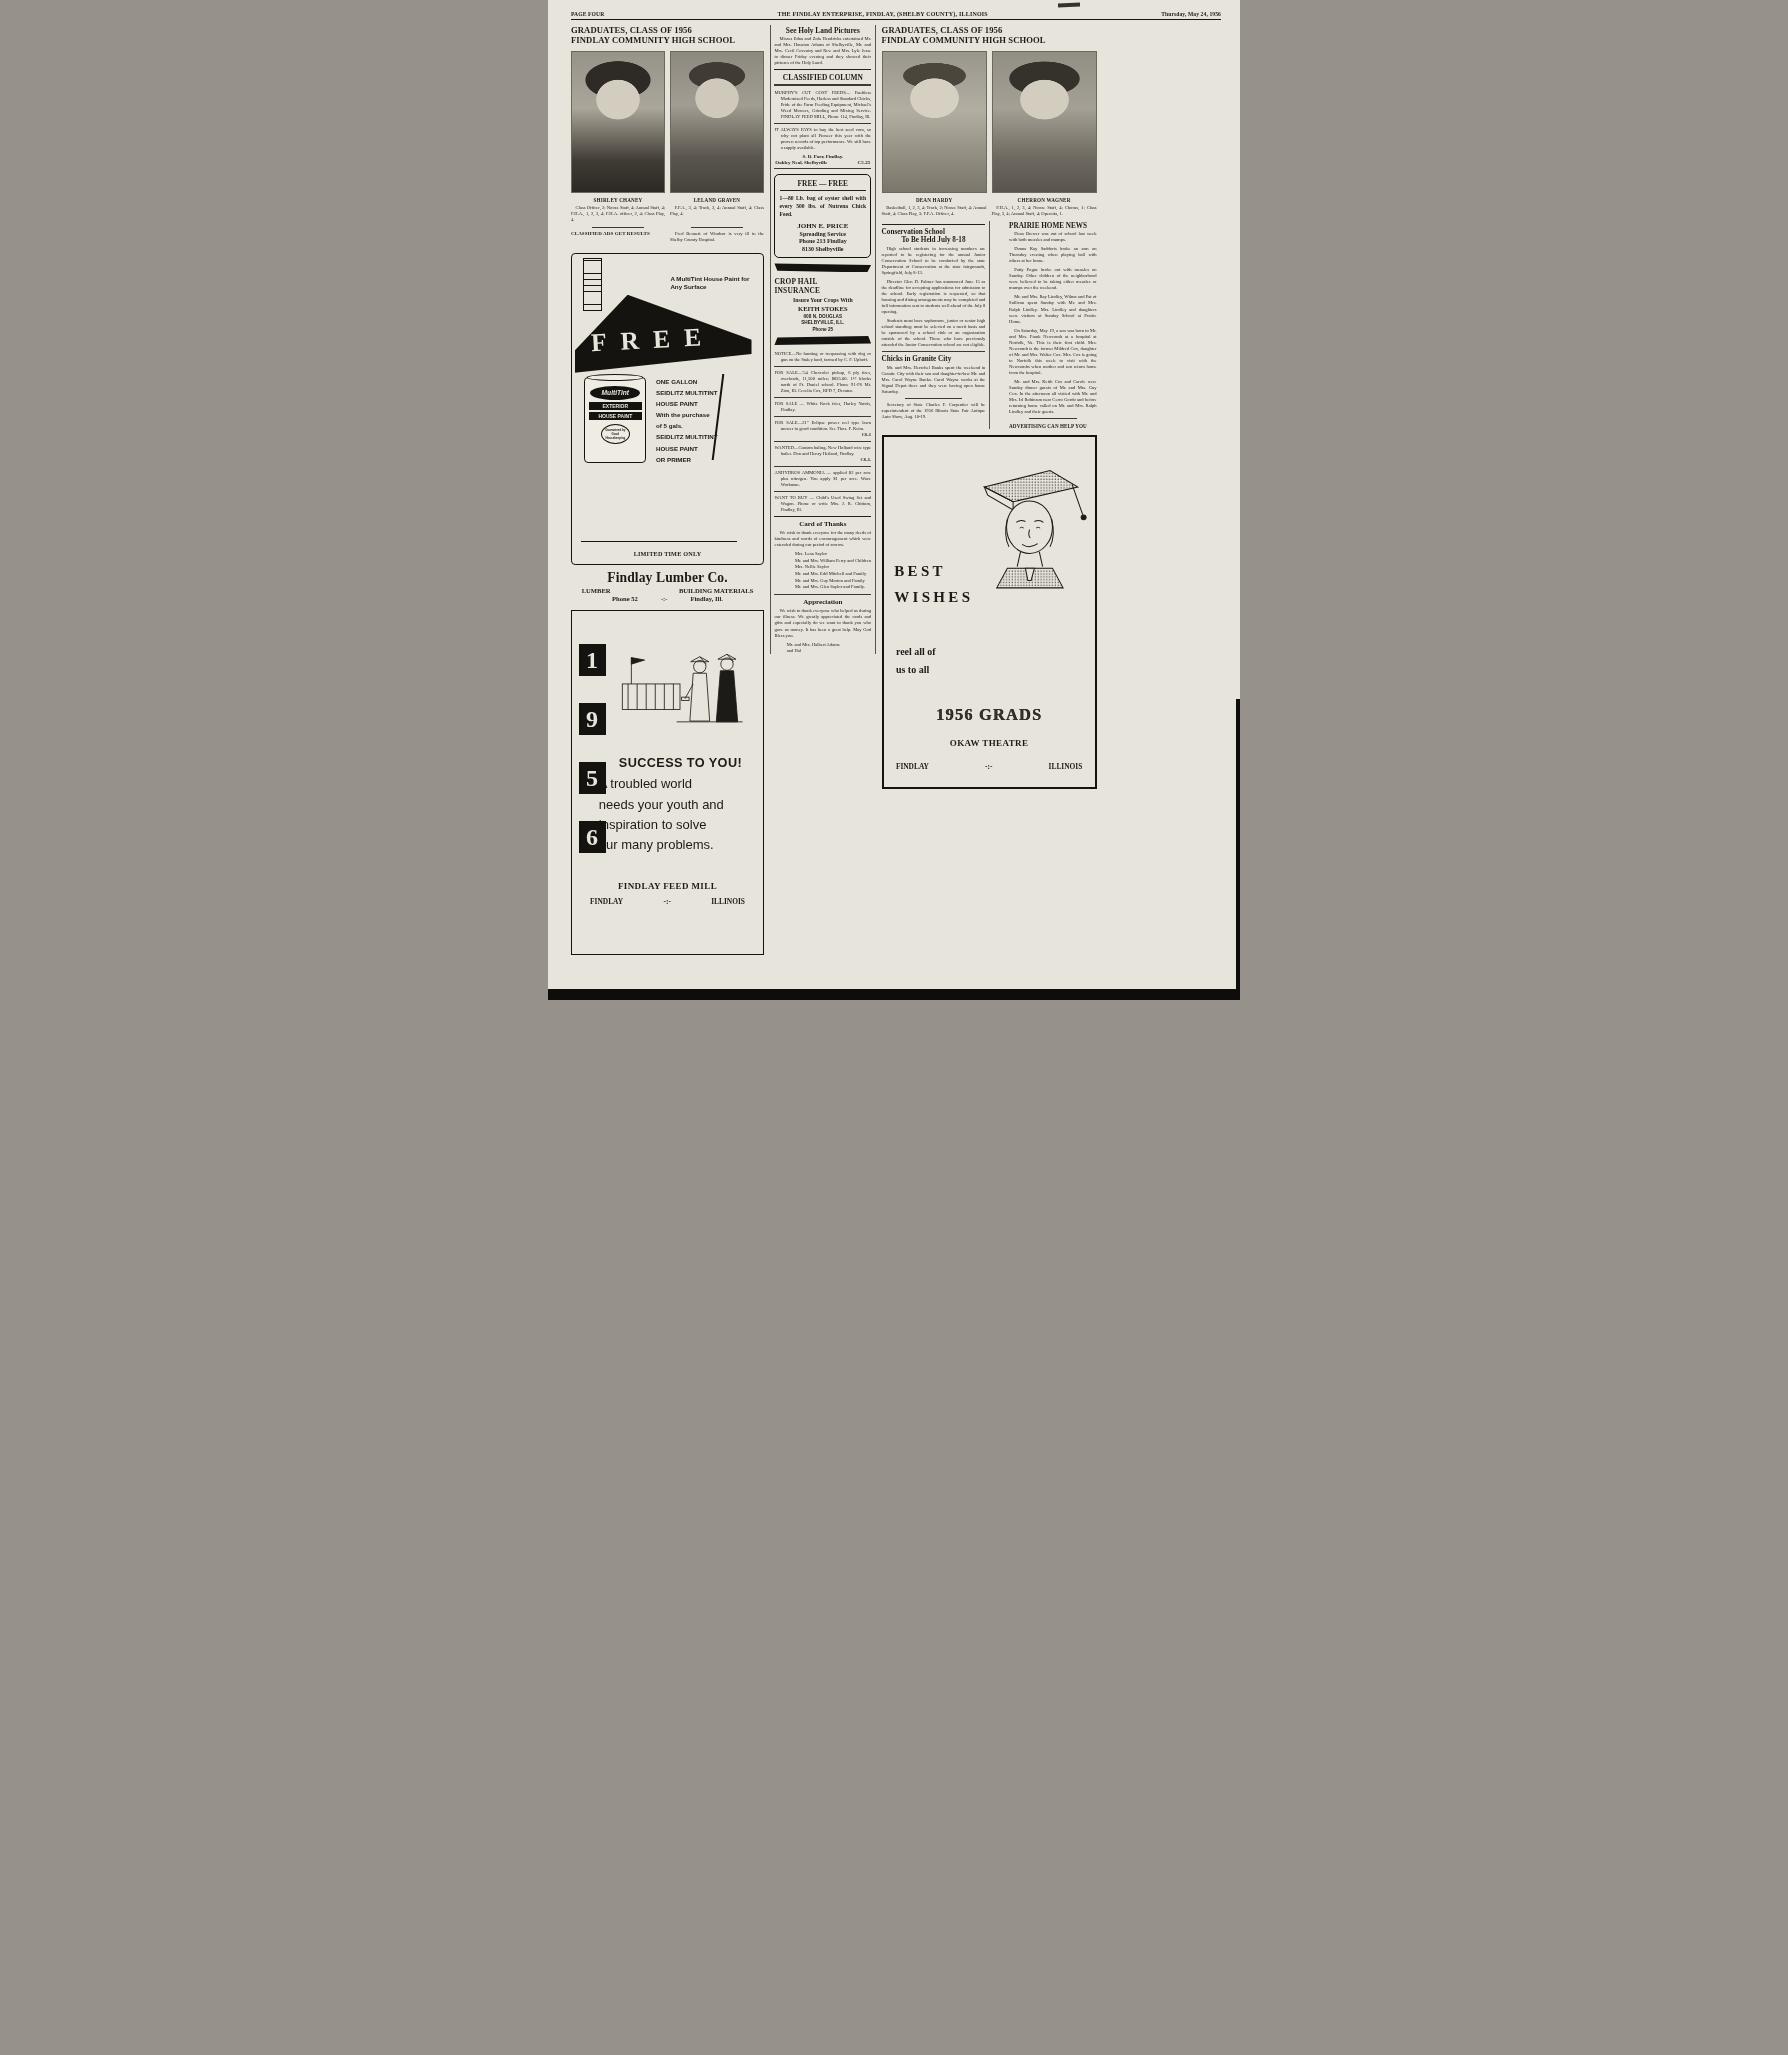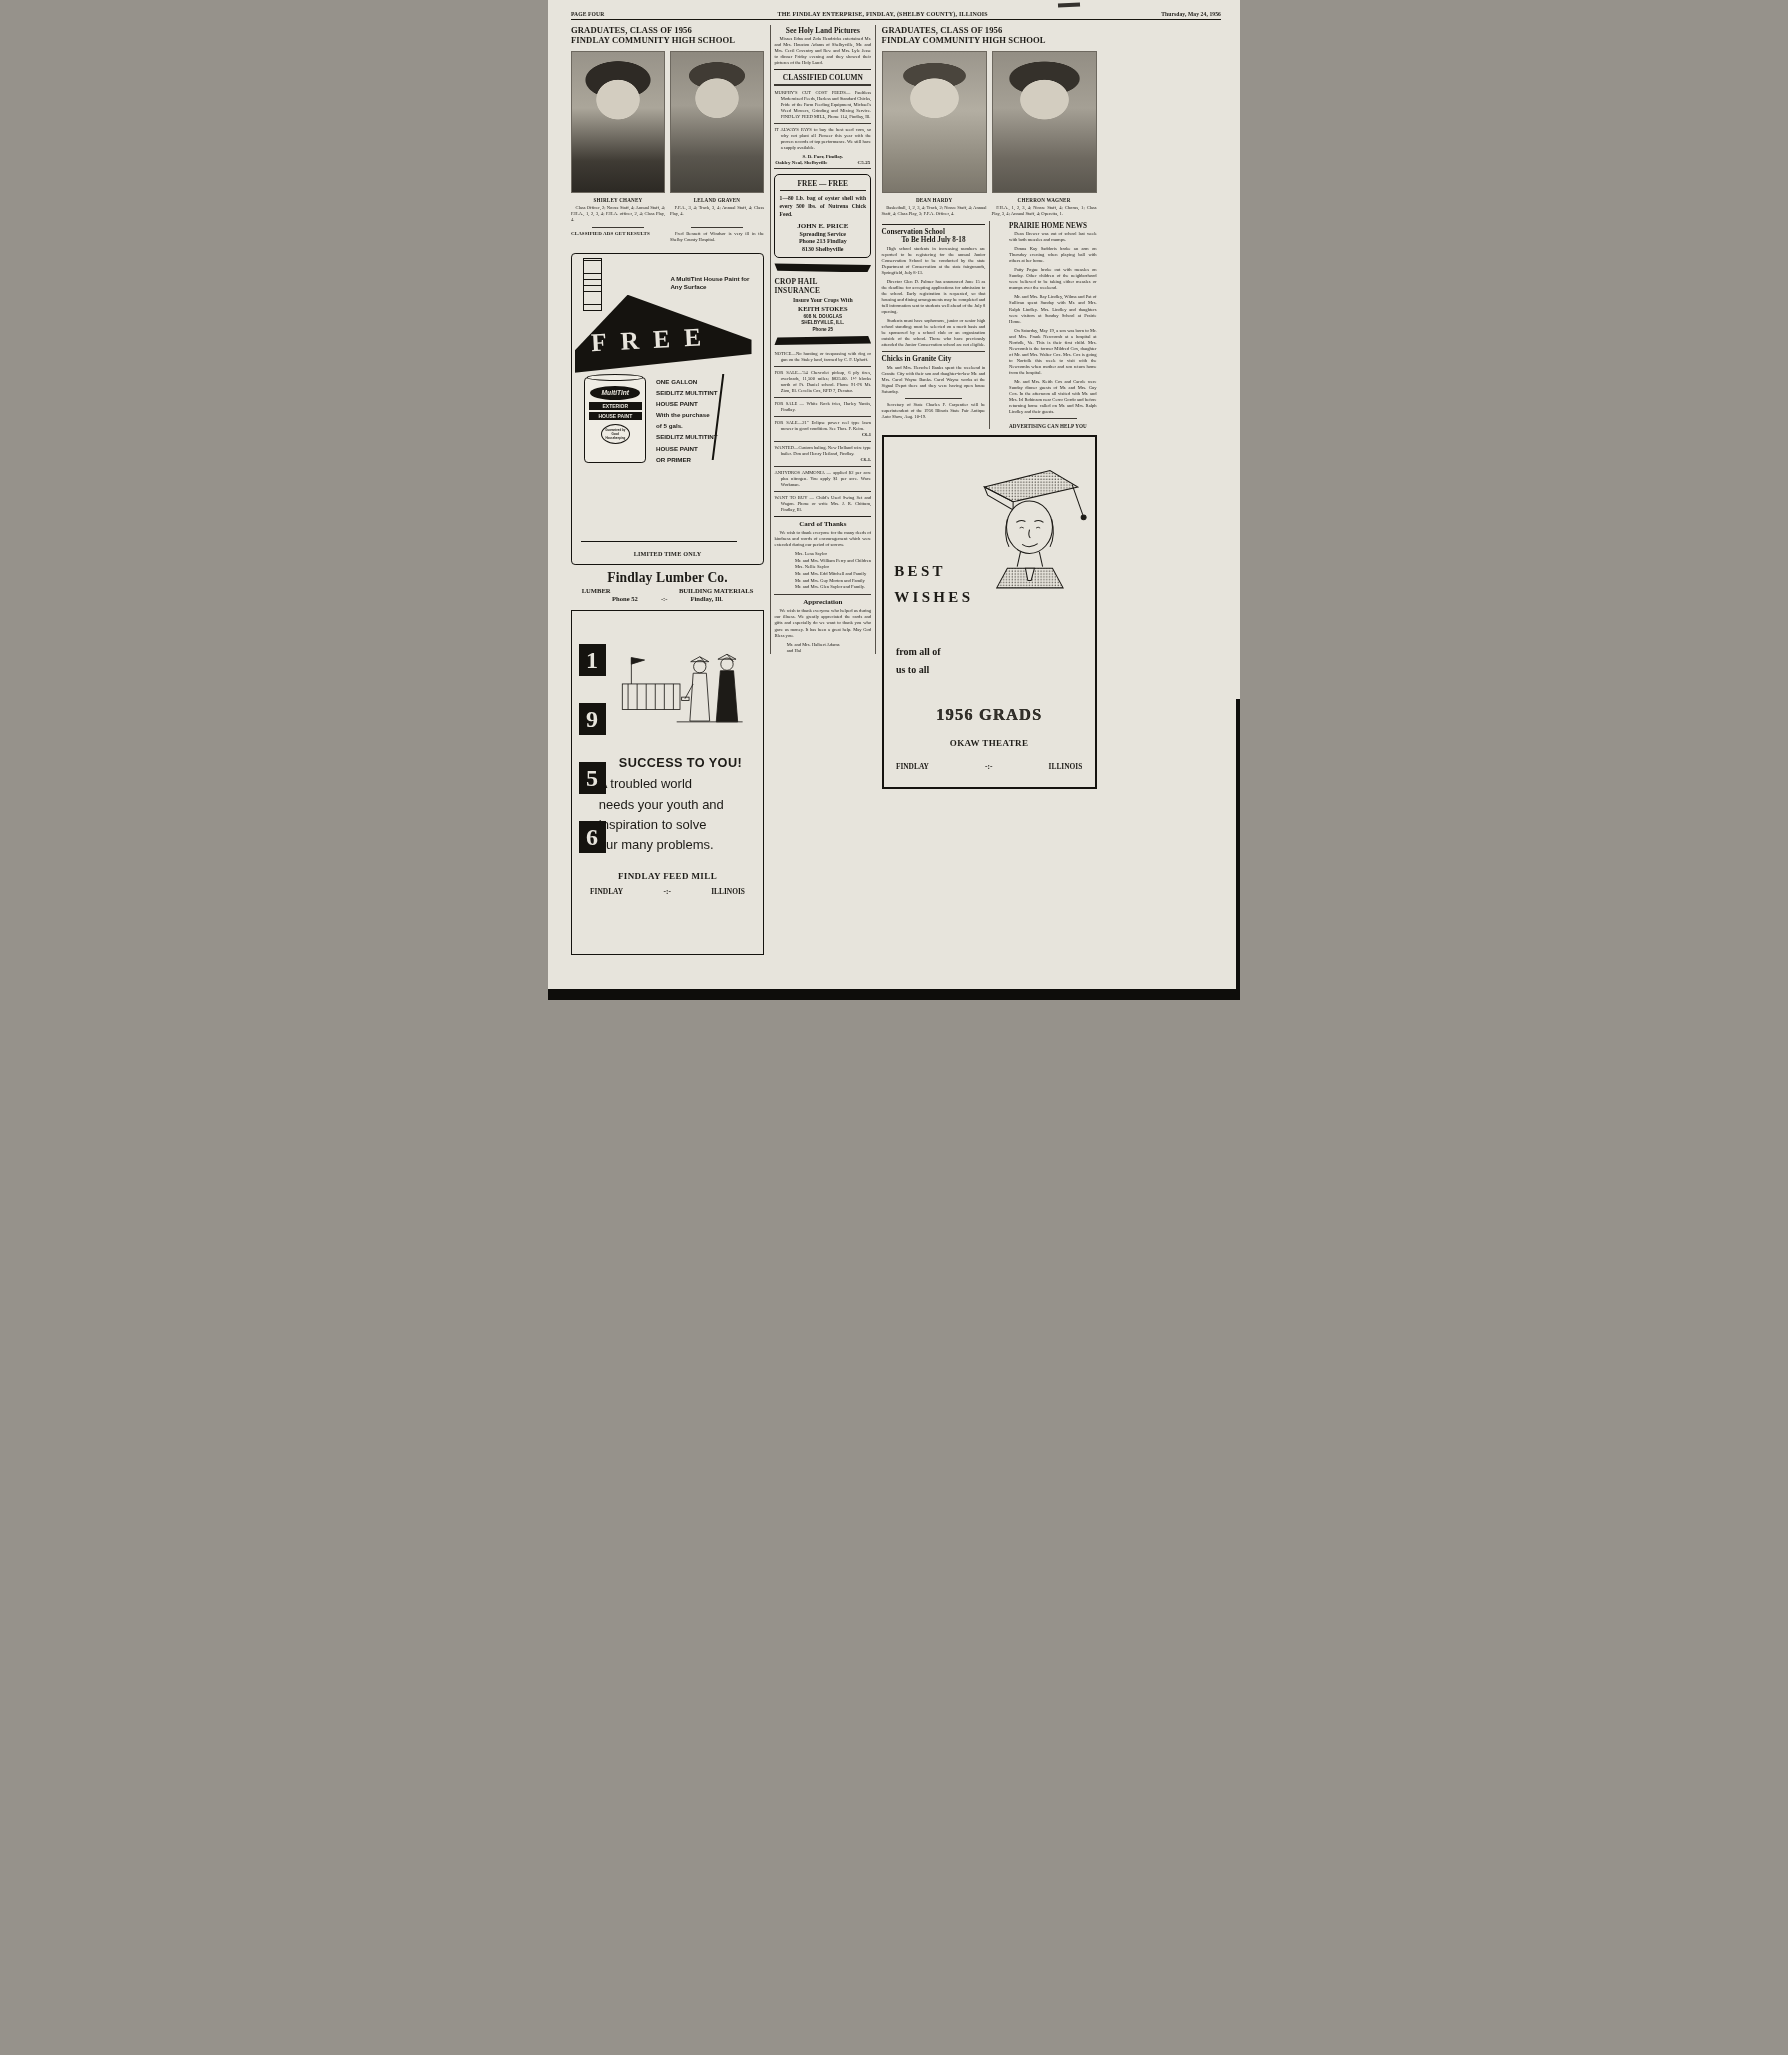--- a/index.html
+++ b/index.html
@@ -89,21 +89,21 @@
   .lumber-sub{display:flex;justify-content:space-between;padding:0 10.7px;font-weight:bold;font-size:6.6px;margin-top:1.6px;}
   .lumber-ph{display:flex;justify-content:center;gap:23px;font-weight:bold;font-size:6.6px;margin-top:0.8px;}
   
   .ad-success{border:1.6px solid #15130f;margin-top:8.2px;padding:6.6px 5.8px 5.8px;position:relative;height:345px;}
   .digits{position:absolute;left:6.6px;top:33px;display:flex;flex-direction:column;gap:27px;}
   .digit{width:27px;height:32px;background:#15130f;color:#e7e4dc;font-weight:bold;font-size:24px;
          display:flex;align-items:center;justify-content:center;font-family:"Liberation Serif",serif;}
   .grads-illus{margin-left:41px;width:136px;height:136px;}
   .succ-head{margin:2.5px 0 4.1px 41px;font-family:"Liberation Sans",sans-serif;font-weight:bold;font-size:12.7px;letter-spacing:0.4px;}
   .succ-body{margin-left:21px;width:127px;font-family:"Liberation Sans",sans-serif;font-size:13px;line-height:1.55;}
-  .feed-name{text-align:center;font-weight:bold;font-size:9px;letter-spacing:0.4px;margin-top:16px;}
+  .feed-name{text-align:center;font-weight:bold;font-size:9px;letter-spacing:0.4px;margin-top:26px;}
   .feed-row{display:flex;justify-content:space-between;padding:0 12.3px;font-weight:bold;font-size:7.4px;margin-top:5.8px;}
   
   .subcols{display:flex;margin-top:4.1px;}
   .subC{width:50%;padding-right:3.7px;}
   .subD{width:50%;padding-left:19px;border-left:0.4px solid #57524a;}
   .cons-h1{font-weight:bold;font-size:7.2px;}
   .cons-h2{font-weight:bold;font-size:7.2px;text-align:center;margin-bottom:2.1px;}
   .adv-note{font-weight:bold;font-size:5.1px;letter-spacing:0.1px;margin-top:3.3px;}
   
   .ad-theatre{border:2.5px solid #15130f;margin-top:6.6px;position:relative;height:354px;padding:7.4px;}
@@ -383,21 +383,21 @@
               <polygon points="96,290 206,290 232,338 70,338" fill="url(#dots)"></polygon>
               <polygon points="140,290 162,290 154,320 146,320" fill="#e7e4dc"></polygon>
             </g>
           </svg>
         </div>
         <div class="th-best">
           <div>BEST</div>
           <div>WISHES</div>
         </div>
         <div class="th-from">
-          <div>from all of</div>
+          <div>reel all of</div>
           <div>us to all</div>
         </div>
         <div class="th-grads">1956 GRADS</div>
         <div class="th-theatre">OKAW THEATRE</div>
         <div class="th-row">
           <span>FINDLAY</span>
           <span>-:-</span>
           <span>ILLINOIS</span>
         </div>
       </div>

